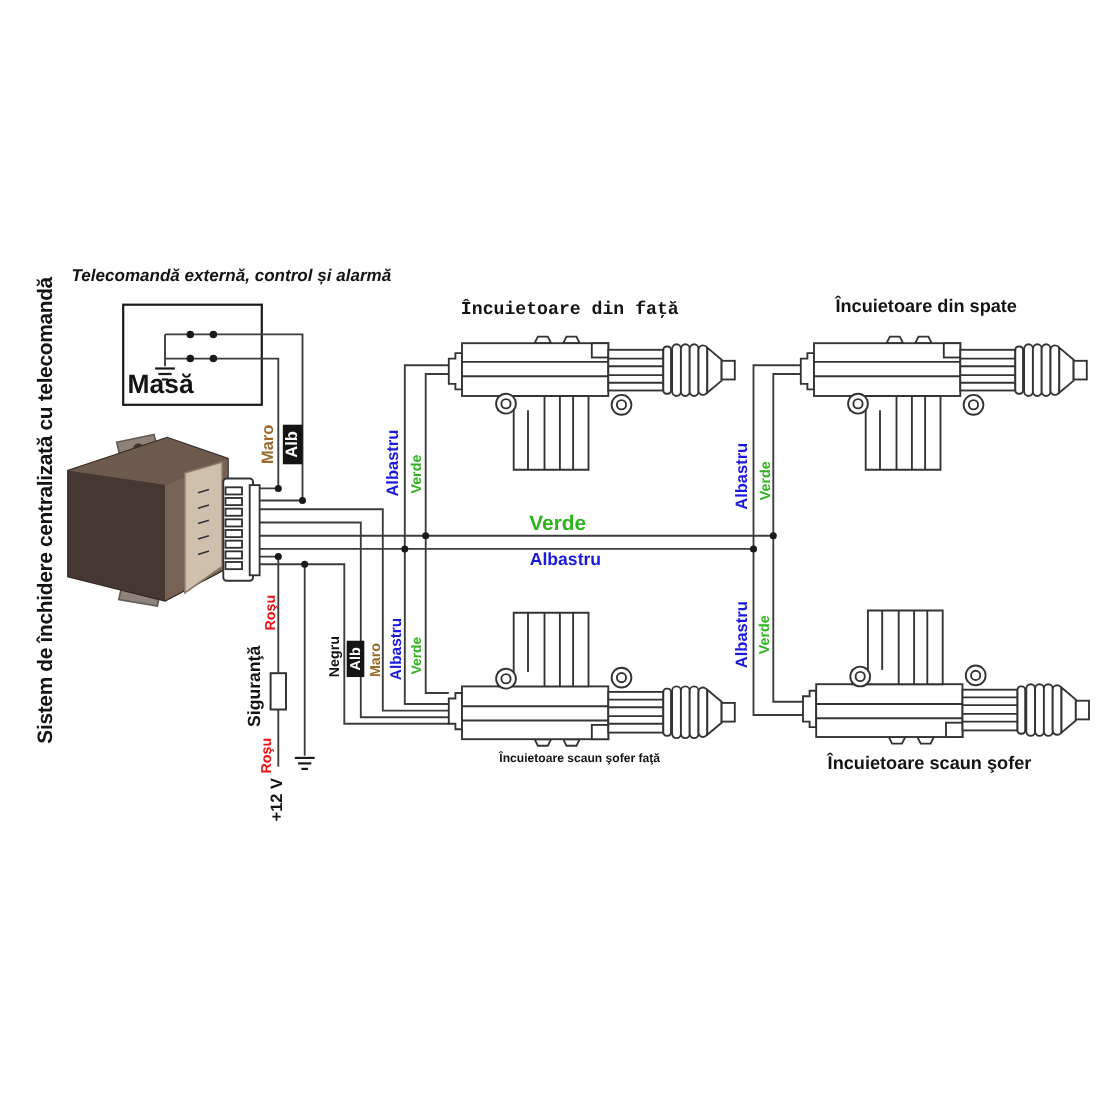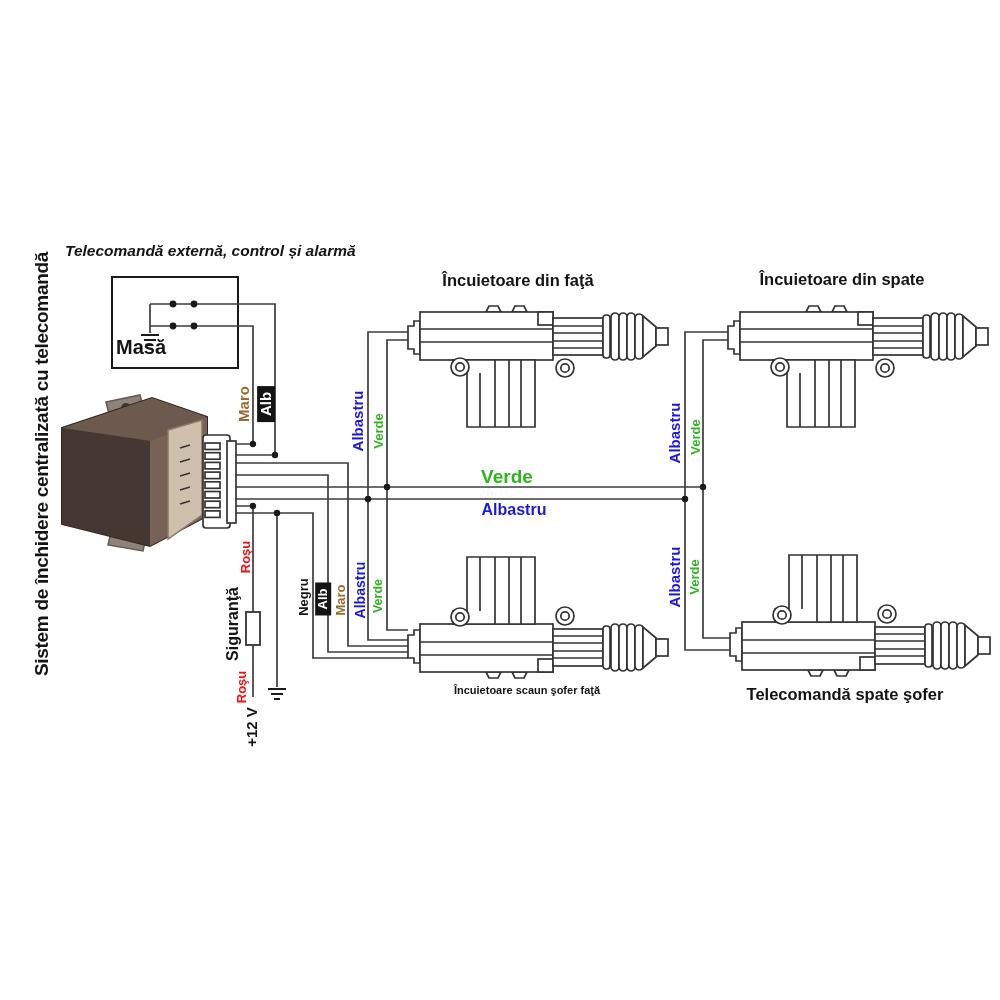--- a/index.html
+++ b/index.html
@@ -151,26 +151,26 @@
       <rect x="205" y="501.2" width="15" height="6.5"></rect>
       <rect x="205" y="510.9" width="15" height="6.5"></rect>
       <rect x="227" y="441" width="9" height="82"></rect>
     </g>
   </svg>
 
   <div class="lbl rot" style="left:42px;top:464px;font-size:19px;letter-spacing:-0.3px;">Sistem de închidere centralizată cu telecomandă</div>
 
   <div class="lbl" style="left:65px;top:243px;font-size:15.5px;font-style:italic;">Telecomandă externă, control și alarmă</div>
 
-  <div class="lbl" style="left:116px;top:337px;font-size:20px;">Masă</div>
+  <div class="lbl" style="left:116px;top:337px;font-size:24px;">Masă</div>
 
-  <div class="lbl ctr" style="left:518px;top:272px;font-size:16.5px;">Încuietoare din faţă</div>
+  <div class="lbl ctr" style="left:518px;top:272px;font-size:16.5px;font-family:Liberation Mono, monospace;">Încuietoare din faţă</div>
   <div class="lbl ctr" style="left:842px;top:271px;font-size:16.5px;">Încuietoare din spate</div>
   <div class="lbl ctr" style="left:527px;top:685px;font-size:11px;">Încuietoare scaun şofer faţă</div>
-  <div class="lbl ctr" style="left:845px;top:686px;font-size:16.5px;">Telecomandă spate şofer</div>
+  <div class="lbl ctr" style="left:845px;top:686px;font-size:16.5px;">Încuietoare scaun şofer</div>
 
   <div class="lbl ctrxy c-verde" style="left:507px;top:477px;font-size:19px;">Verde</div>
   <div class="lbl ctrxy c-albastru" style="left:514px;top:510px;font-size:16px;">Albastru</div>
 
   <div class="lbl rot c-maro" style="left:244px;top:404px;font-size:15px;">Maro</div>
   <div class="lbl rot albbox" style="left:266px;top:404px;font-size:15px;">Alb</div>
 
   <div class="lbl rot c-albastru" style="left:358px;top:421px;font-size:15px;">Albastru</div>
   <div class="lbl rot c-verde" style="left:379px;top:431px;font-size:13px;">Verde</div>
 

